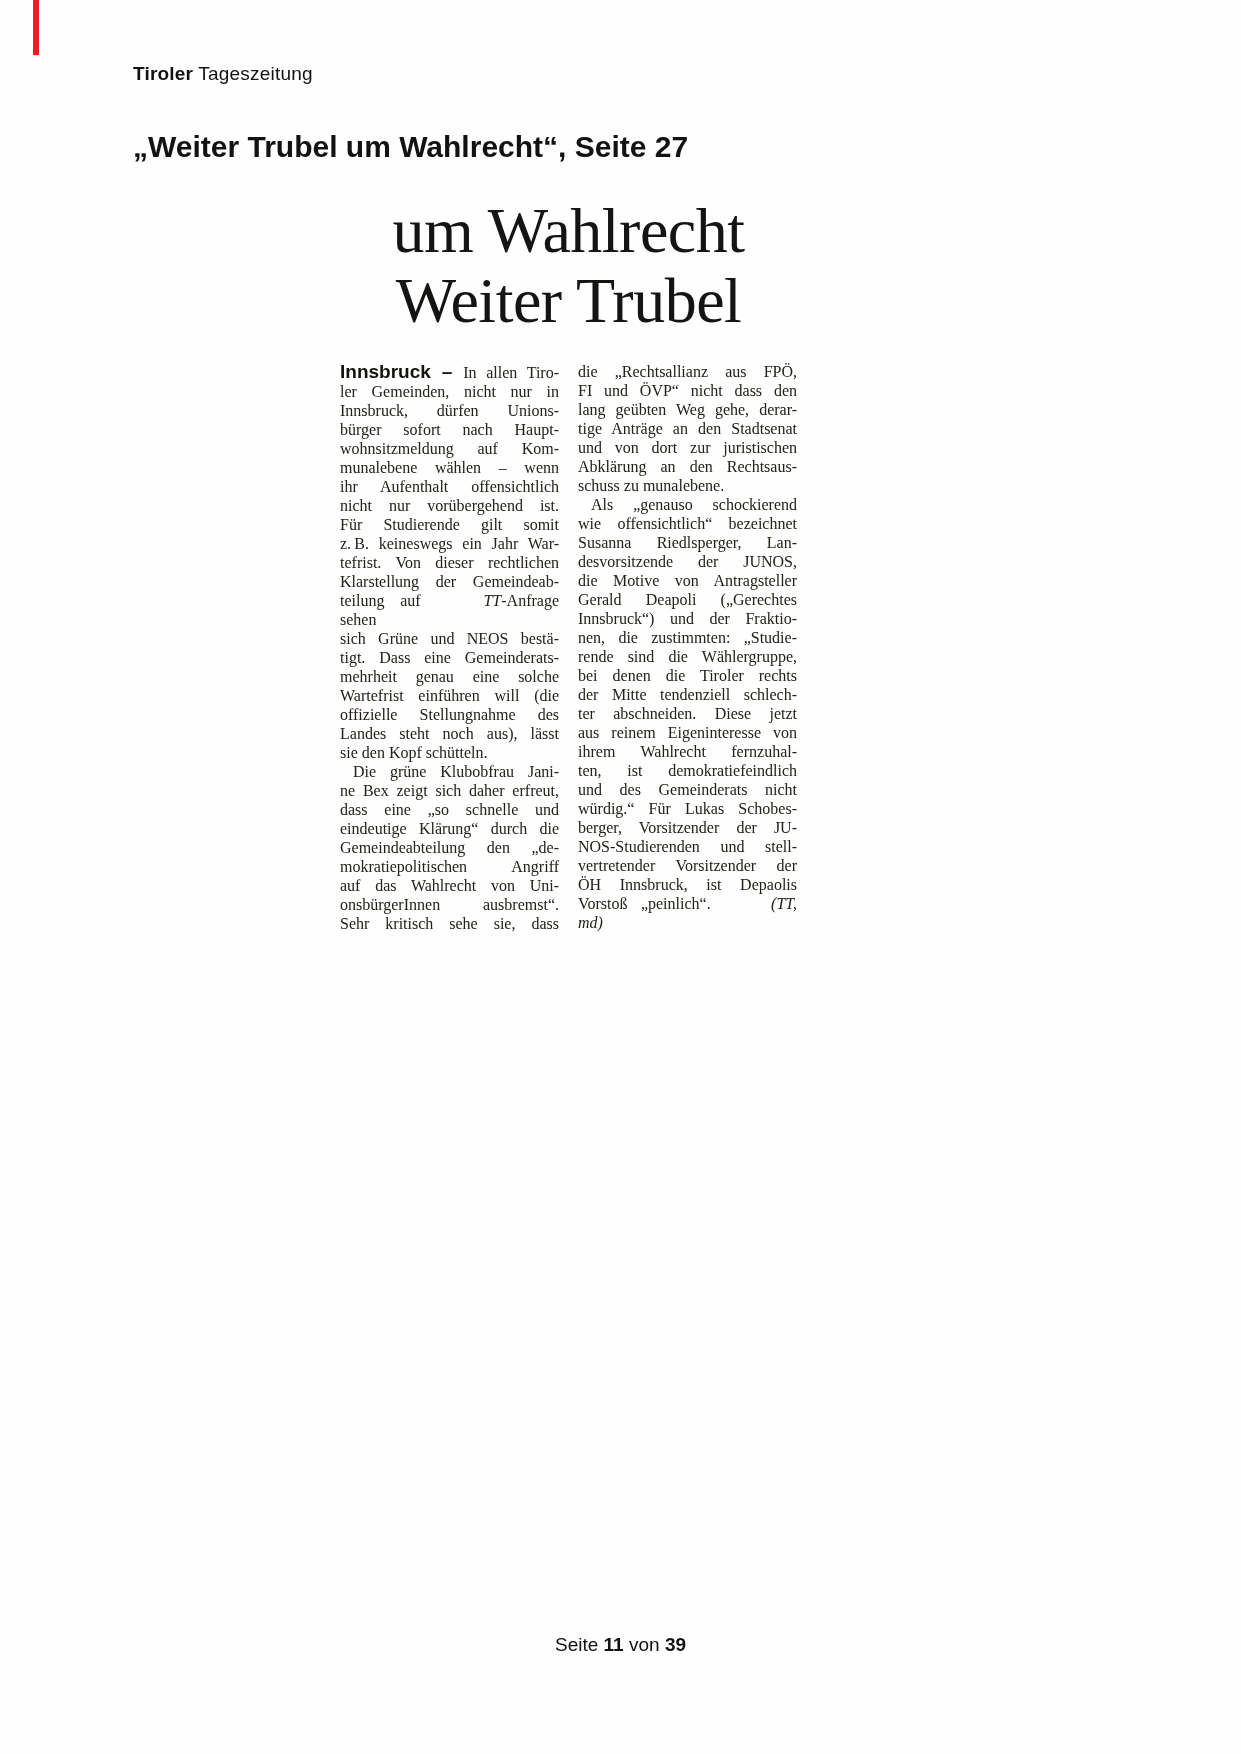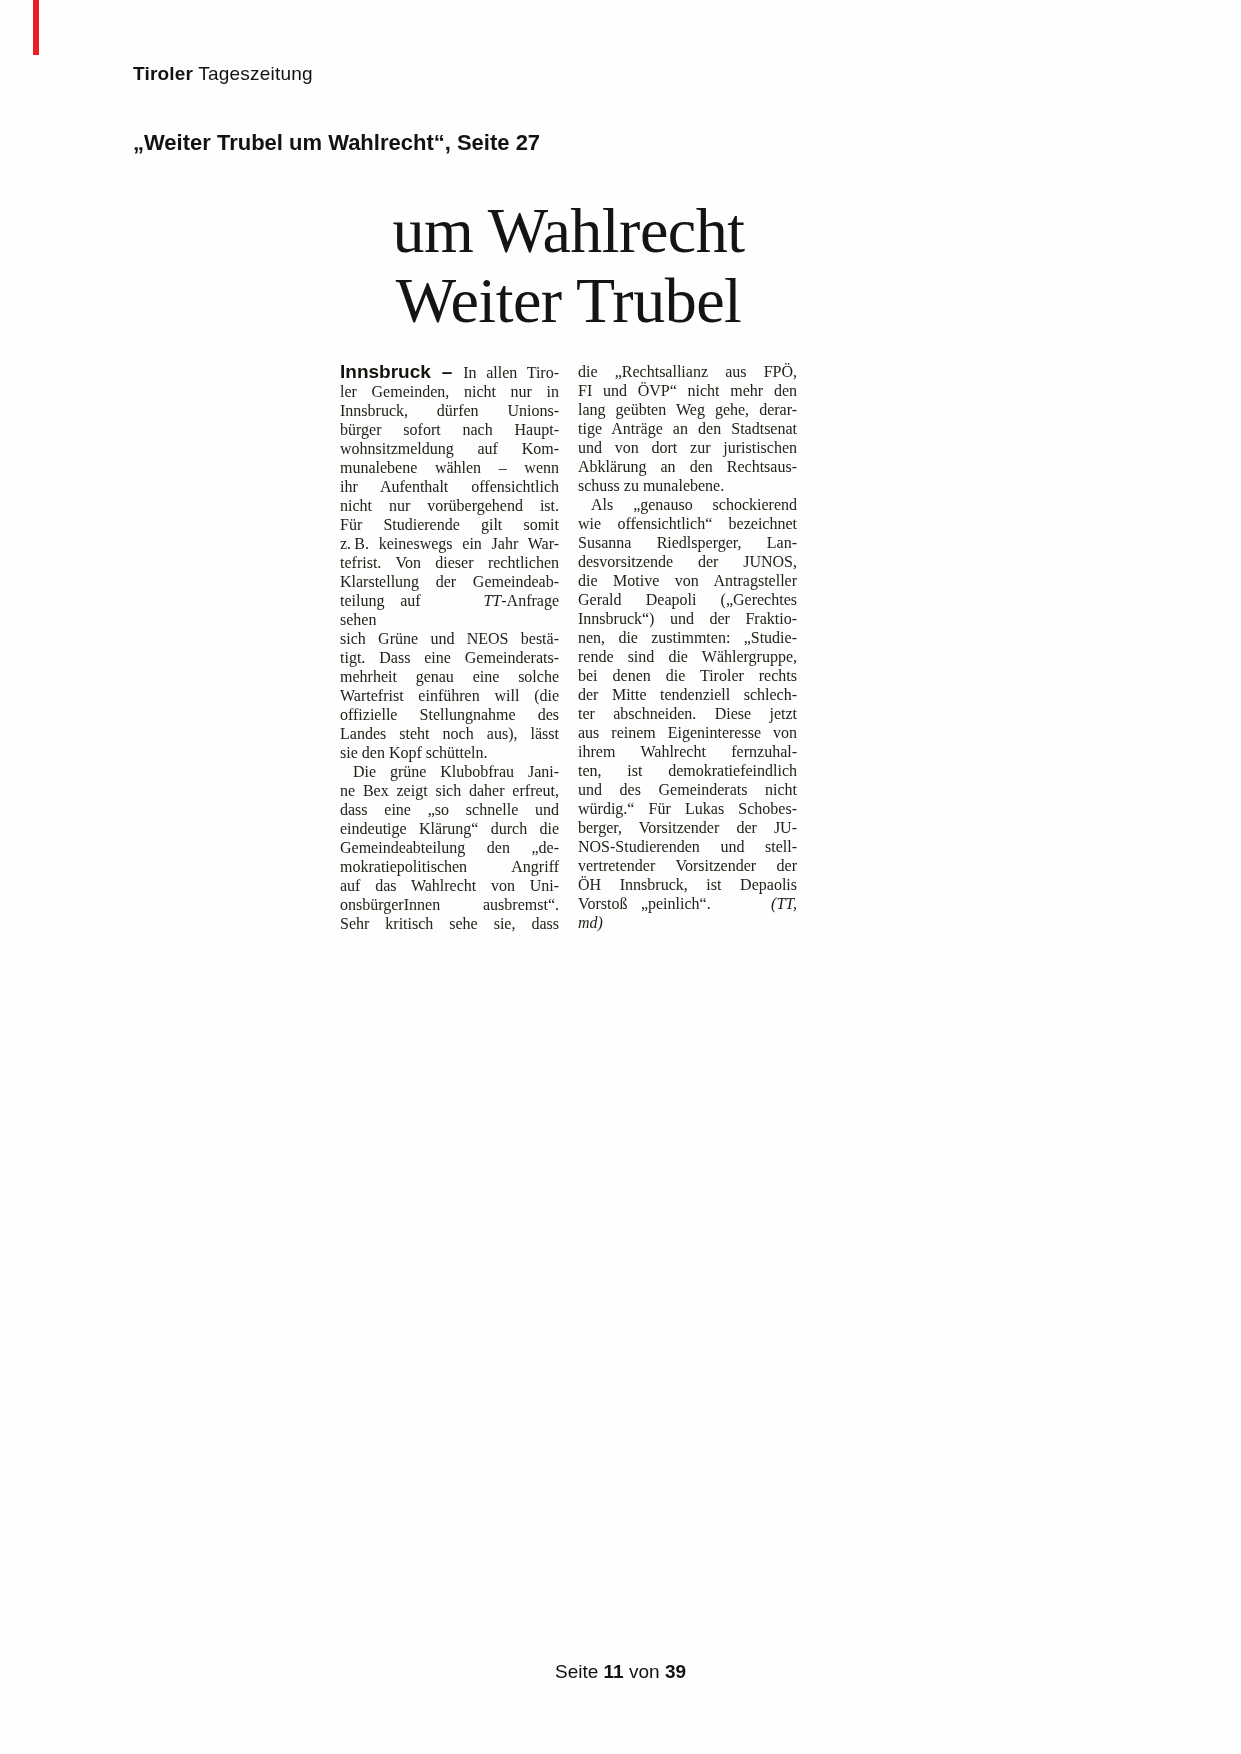--- a/index.html
+++ b/index.html
@@ -17,21 +17,21 @@
   }
   .masthead{
     position:absolute;left:133px;top:63px;
     font-family:"Liberation Sans", sans-serif;
     font-size:19px;color:#121212;letter-spacing:0.2px;
   }
   .masthead .brand-bold{font-weight:700;}
   .refline{
     position:absolute;left:133px;top:130px;
     font-family:"Liberation Sans", sans-serif;
-    font-weight:700;font-size:22px;color:#121212;
+    font-weight:700;font-size:30px;color:#121212;
   }
   .headline{
     position:absolute;left:340px;top:196px;width:457px;
     text-align:center;
     font-family:"Liberation Serif", serif;
     font-size:64px;line-height:70px;
     color:#151413;letter-spacing:-0.5px;
   }
   .article-body{
     position:absolute;left:340px;top:362px;width:457px;
@@ -53,21 +53,21 @@
   .lead{
     font-family:"Liberation Sans", sans-serif;
     font-weight:700;font-size:19px;
     color:#14130f;
   }
   .it{font-style:italic;margin-left:47px;}
   .footer{
     position:absolute;left:0;top:1634px;width:1241px;
     text-align:center;
     font-family:"Liberation Sans", sans-serif;
-    font-size:19px;color:#121212;margin-top:27px;
+    font-size:19px;color:#121212;
   }
   .footer b{font-weight:700;}
 </style>
 </head>
 <body>
 
 <div class="sheet">
 
   <div class="redmark"></div>
 
@@ -109,21 +109,21 @@
         <div class="ln"><span>dass eine „so schnelle und</span></div>
         <div class="ln"><span>eindeutige Klärung“ durch die</span></div>
         <div class="ln"><span>Gemeindeabteilung den „de-</span></div>
         <div class="ln"><span>mokratiepolitischen Angriff</span></div>
         <div class="ln"><span>auf das Wahlrecht von Uni-</span></div>
         <div class="ln"><span>onsbürgerInnen ausbremst“.</span></div>
         <div class="ln"><span>Sehr kritisch sehe sie, dass</span></div>
       </div>
     <div class="col">
         <div class="ln"><span>die „Rechtsallianz aus FPÖ,</span></div>
-        <div class="ln"><span>FI und ÖVP“ nicht mehr den</span></div>
+        <div class="ln"><span>FI und ÖVP“ nicht dass den</span></div>
         <div class="ln"><span>lang geübten Weg gehe, derar-</span></div>
         <div class="ln"><span>tige Anträge an den Stadtsenat</span></div>
         <div class="ln"><span>und von dort zur juristischen</span></div>
         <div class="ln"><span>Abklärung an den Rechtsaus-</span></div>
         <div class="ln end"><span>schuss zu munalebene.</span></div>
         <div class="ln ind"><span>Als „genauso schockierend</span></div>
         <div class="ln"><span>wie offensichtlich“ bezeichnet</span></div>
         <div class="ln"><span>Susanna Riedlsperger, Lan-</span></div>
         <div class="ln"><span>desvorsitzende der JUNOS,</span></div>
         <div class="ln"><span>die Motive von Antragsteller</span></div>

